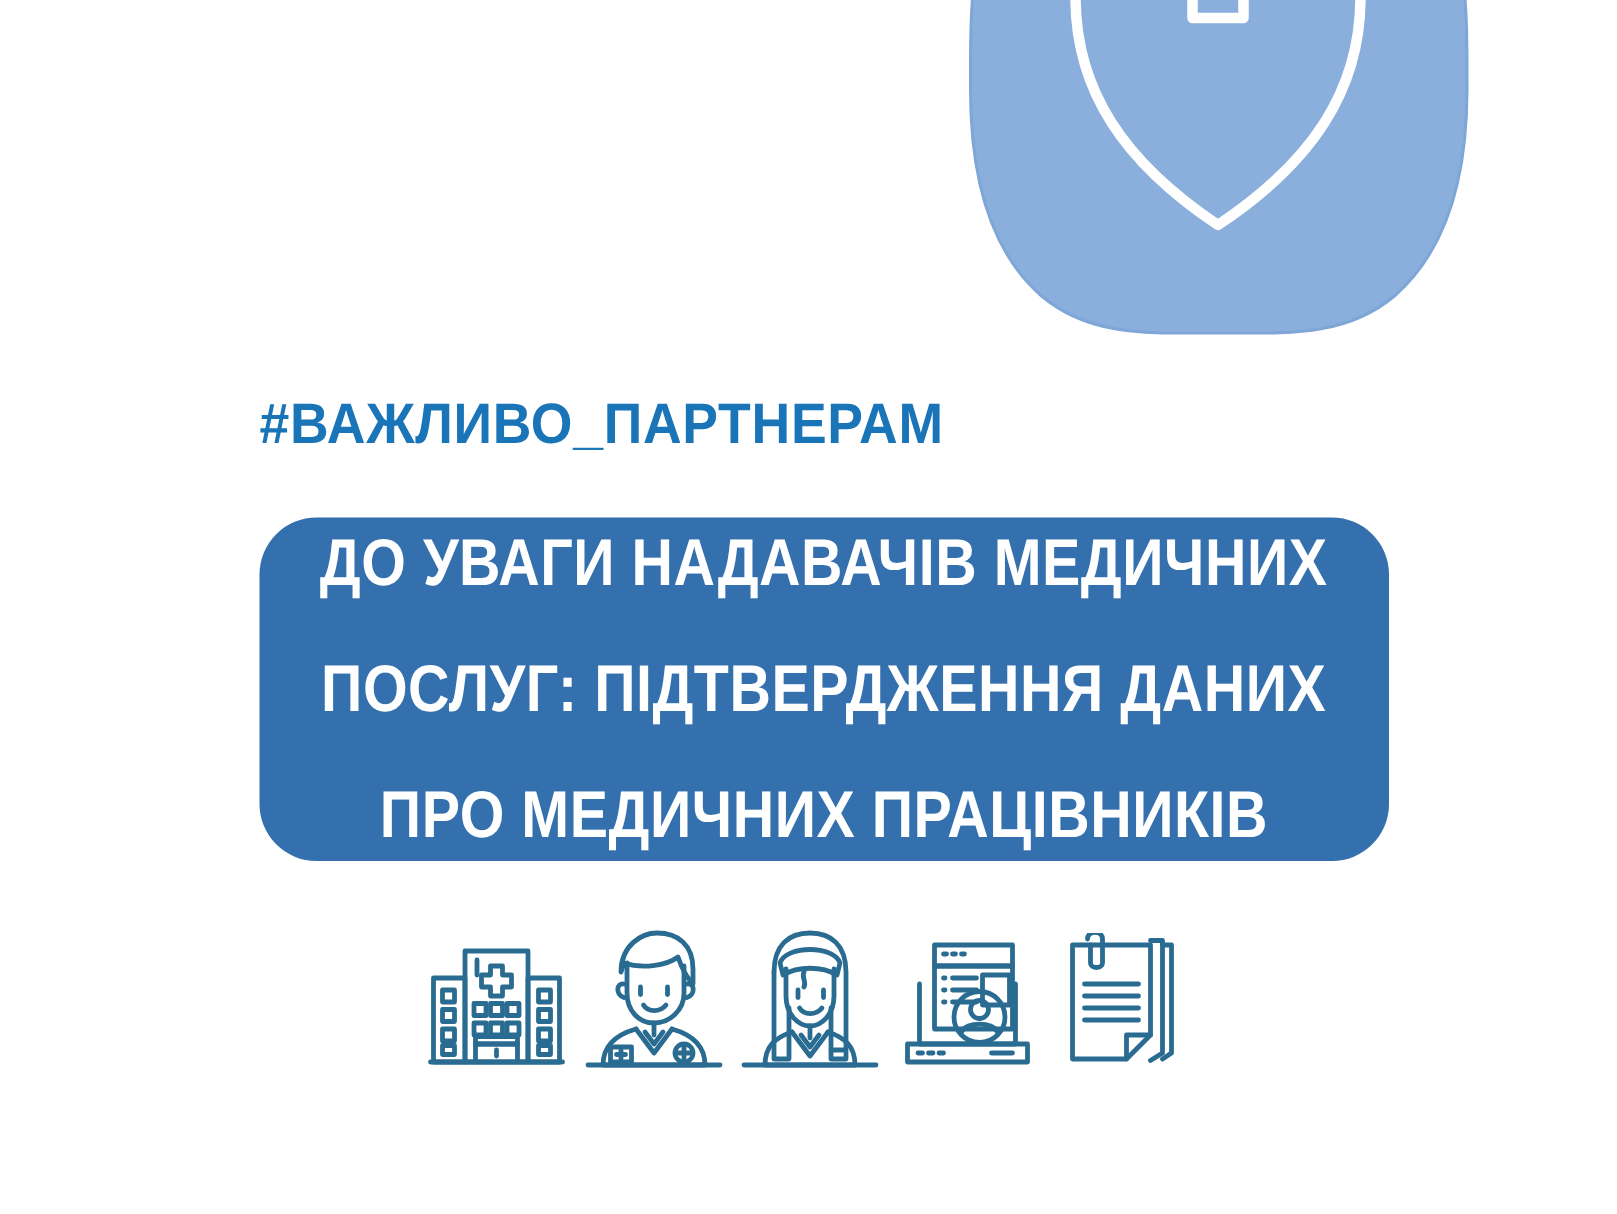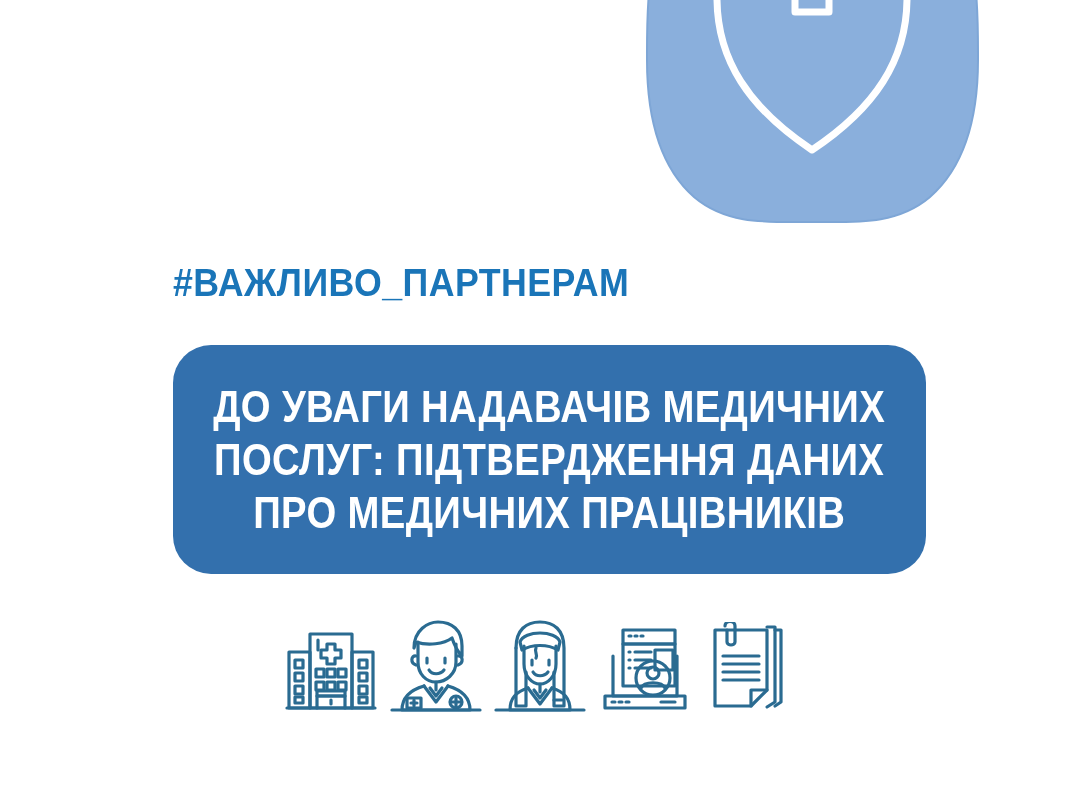--- a/index.html
+++ b/index.html
@@ -49,20 +49,21 @@
     width: 753px;
     height: 229px;
     background: #3370AD;
     border-radius: 38px;
     display: flex;
     flex-direction: column;
     align-items: center;
     justify-content: center;
     box-sizing: border-box;
     padding: 0 26px;
+    gap: 31px;
   }
   .title-line {
     color: #ffffff;
     font-family: "Liberation Sans", sans-serif;
     font-weight: bold;
     font-size: 44px;
     line-height: 53px;
     letter-spacing: 0.4px;
     white-space: nowrap;
     text-align: center;

